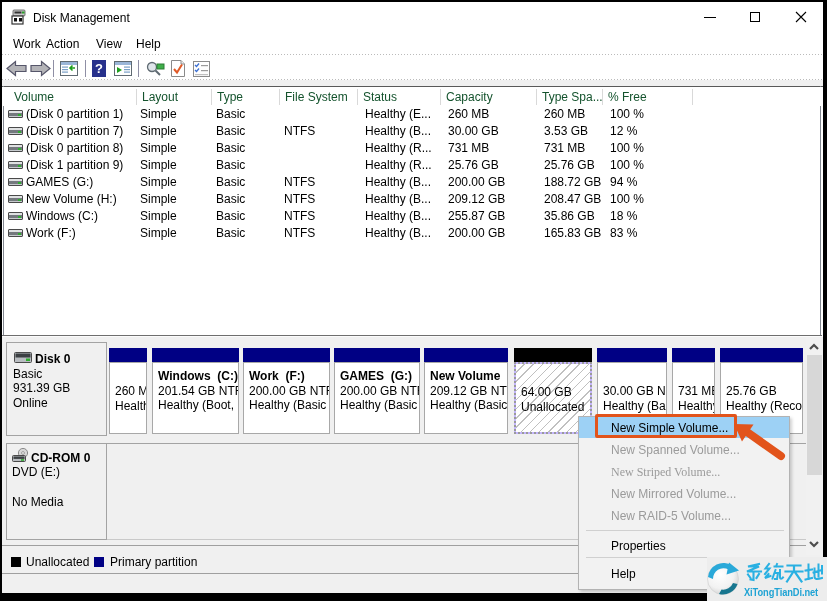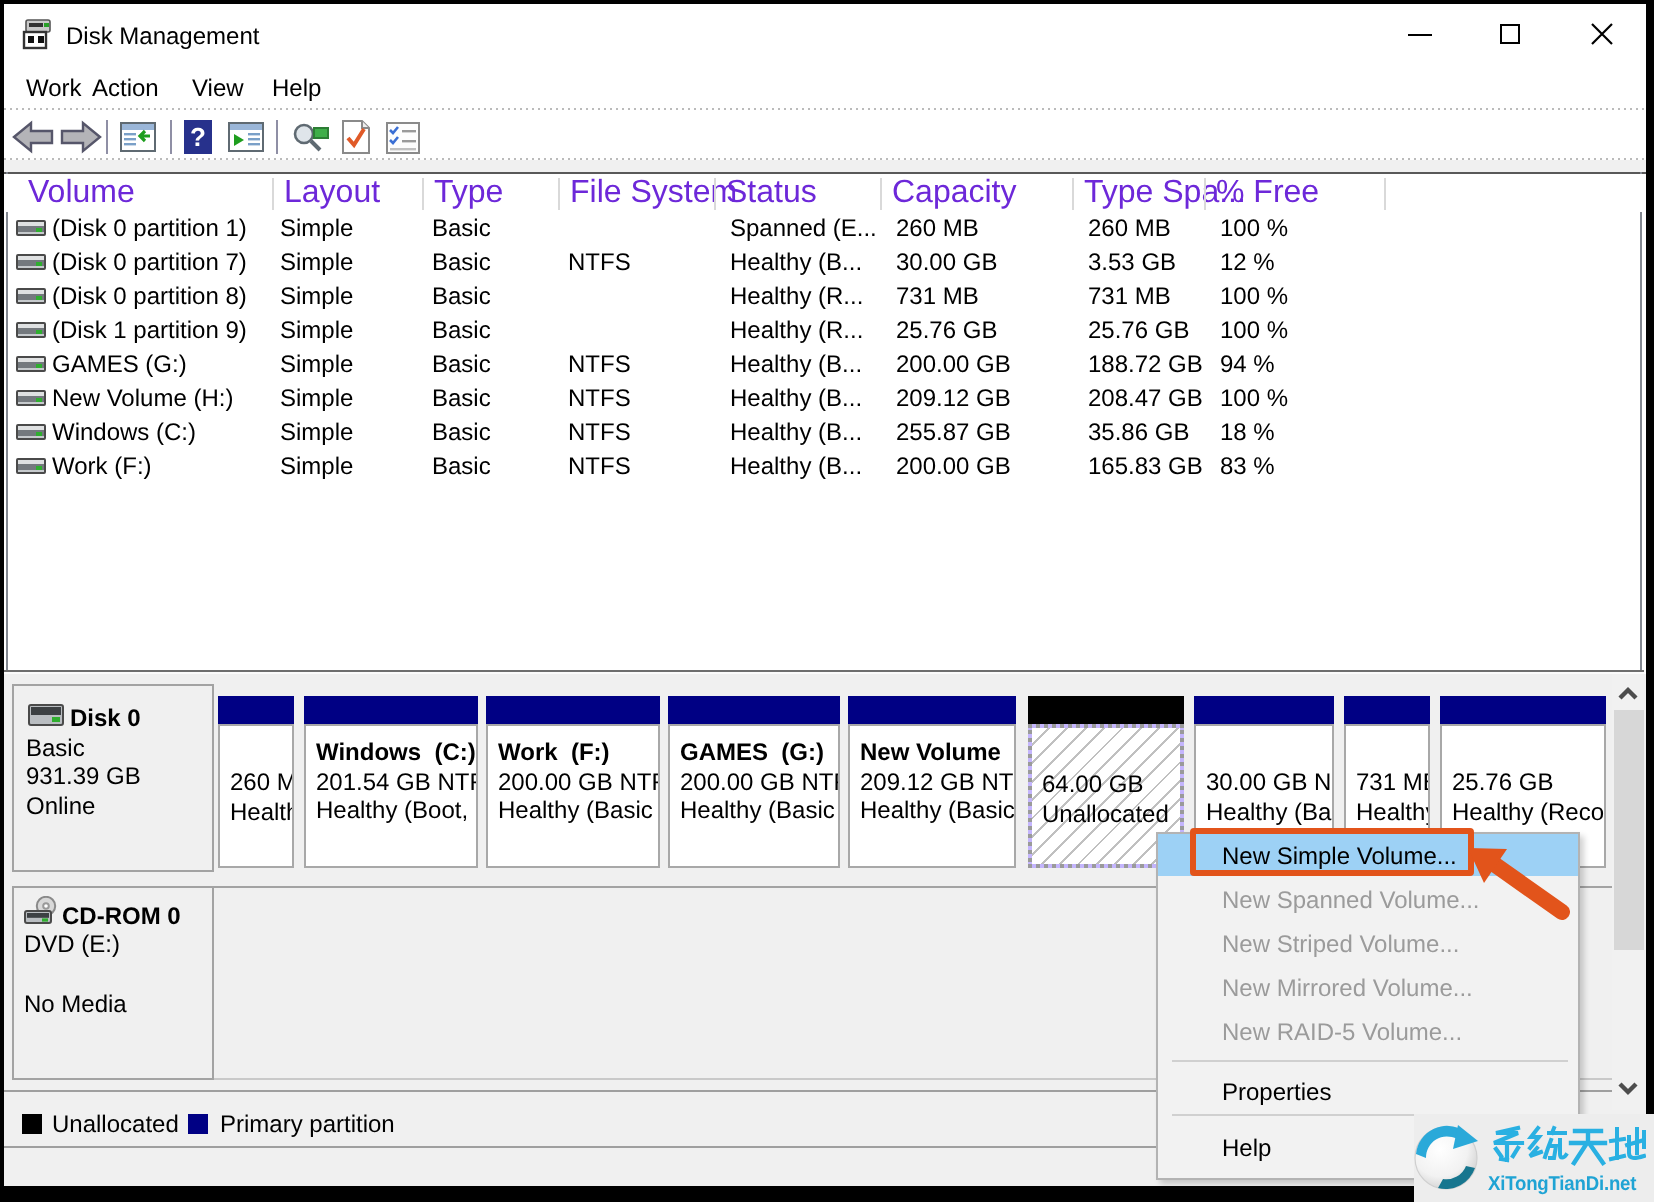--- a/index.html
+++ b/index.html
@@ -1,20 +1,20 @@
 <!DOCTYPE html>
 <html><head>
 <meta charset="utf-8">
 <style>
 * { margin:0; padding:0; box-sizing:border-box; }
 html,body { width:827px; height:601px; background:#fff; overflow:hidden; }
 body { font-family:"Liberation Sans",sans-serif; position:relative; color:#000; }
 .a { position:absolute; }
 .t { position:absolute; font-size:12px; line-height:14px; white-space:nowrap; color:#000; }
-.hdr { position:absolute; font-size:16px; line-height:14px; white-space:nowrap; color:#6d28d9; }
+.hdr { position:absolute; font-size:12px; line-height:14px; white-space:nowrap; color:#14532d; }
 .gray { color:#9b9b9b; }
 .sep { position:absolute; background:#d9d9d9; width:1px; }
 svg { display:block; }
 .row { position:absolute; left:0; width:827px; height:17px; font-size:12px; line-height:17px; white-space:nowrap; }
 .row span { position:absolute; top:1px; }
 .c0 { left:26px; } .c1 { left:140px; } .c2 { left:216px; } .c3 { left:284px; }
 .c4 { left:365px; } .c5 { left:448px; } .c6 { left:544px; } .c7 { left:610px; }
 .dico { position:absolute; left:8px; top:5px; width:15px; height:8px;
   background:linear-gradient(#dfe1e2 0 2px,#74797e 2px 5px,#c6cacd 5px 100%);
   border:1px solid #4a4a4a; border-radius:1px; }
@@ -136,21 +136,21 @@
 <div class="sep" style="left:692px;top:89px;height:16px;"></div>
 
 <div id="rows">
 
 <div class="row" style="top:105px;">
       <i class="dico"></i>
  <span class="c0">(Disk 0 partition 1)</span>
       <span class="c1">Simple</span>
       <span class="c2">Basic</span>
       <span class="c3"></span>
-      <span class="c4">Spanned (E...</span>
+      <span class="c4">Healthy (E...</span>
       <span class="c5">260 MB</span>
       <span class="c6">260 MB</span>
       <span class="c7">100 %</span>
     </div>
 <div class="row" style="top:122px;">
       <i class="dico"></i>
  <span class="c0">(Disk 0 partition 7)</span>
       <span class="c1">Simple</span>
       <span class="c2">Basic</span>
       <span class="c3">NTFS</span>
@@ -319,21 +319,21 @@
     <svg width="10" height="7" viewBox="0 0 10 7">
         <path d="M1 1 L5 5 L9 1" fill="none" stroke="#4d4d4d" stroke-width="2.2"></path>
       </svg>
   </div>
 </div>
 <div id="menu">
   <div class="a" style="left:578px;top:416px;width:212px;height:174px;background:#f2f2f2;border:1px solid #b3b3b3;box-shadow:2px 2px 3px rgba(0,0,0,0.18);"></div>
   <div class="a" style="left:579px;top:417px;width:210px;height:21px;background:#9dd1f5;"></div>
   <div class="t" style="left:611px;top:421px;">New Simple Volume...</div>
   <div class="t gray" style="left:611px;top:443px;">New Spanned Volume...</div>
-  <div class="t gray" style="left:611px;top:465px;">New Striped Volume...</div>
+  <div class="t gray" style="left:611px;top:465px;font-family:Liberation Serif, serif;">New Striped Volume...</div>
   <div class="t gray" style="left:611px;top:487px;">New Mirrored Volume...</div>
   <div class="t gray" style="left:611px;top:509px;">New RAID-5 Volume...</div>
   <div class="a" style="left:586px;top:530px;width:198px;height:1px;background:#d0d0d0;"></div>
   <div class="t" style="left:611px;top:539px;">Properties</div>
   <div class="a" style="left:586px;top:557px;width:198px;height:1px;background:#d0d0d0;"></div>
   <div class="t" style="left:611px;top:567px;">Help</div>
 
   <div class="a" style="left:595px;top:414px;width:142px;height:24px;border:3px solid #e2541b;border-radius:2px;"></div>
 
   <div class="a" style="left:726px;top:417px;">

